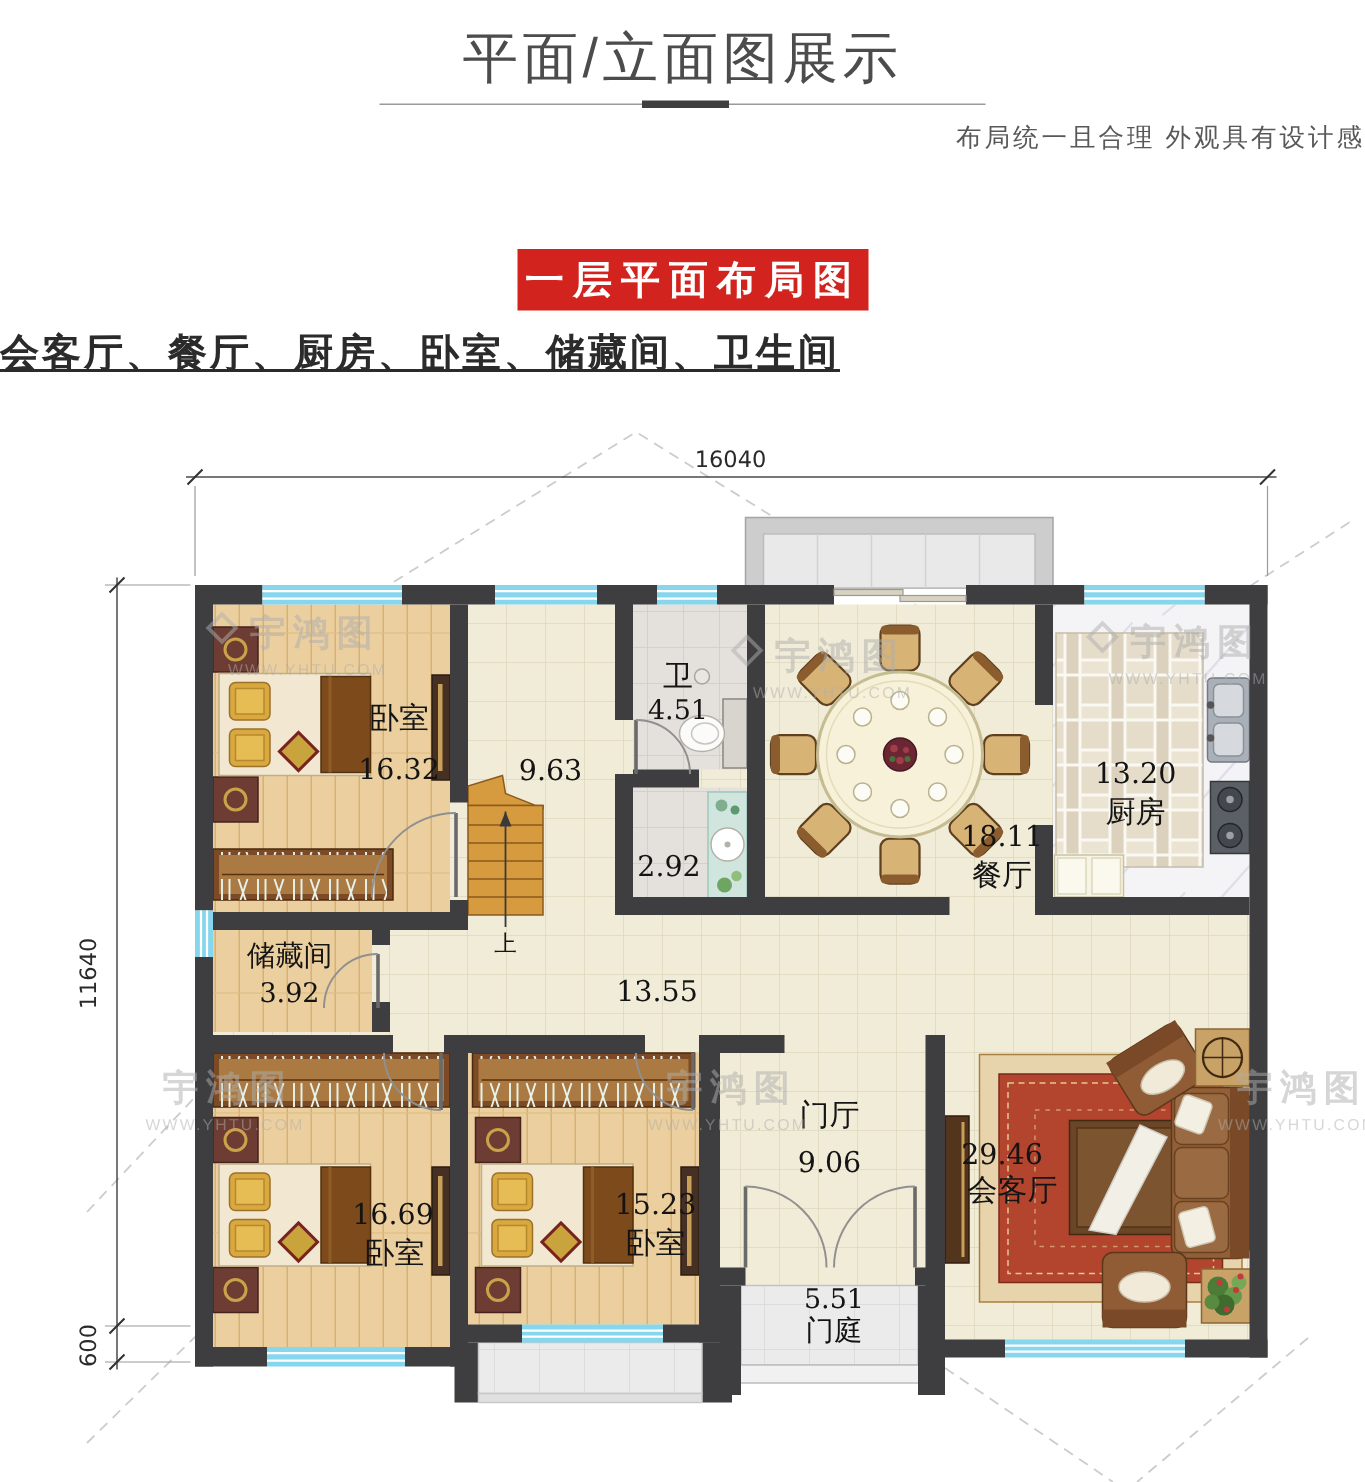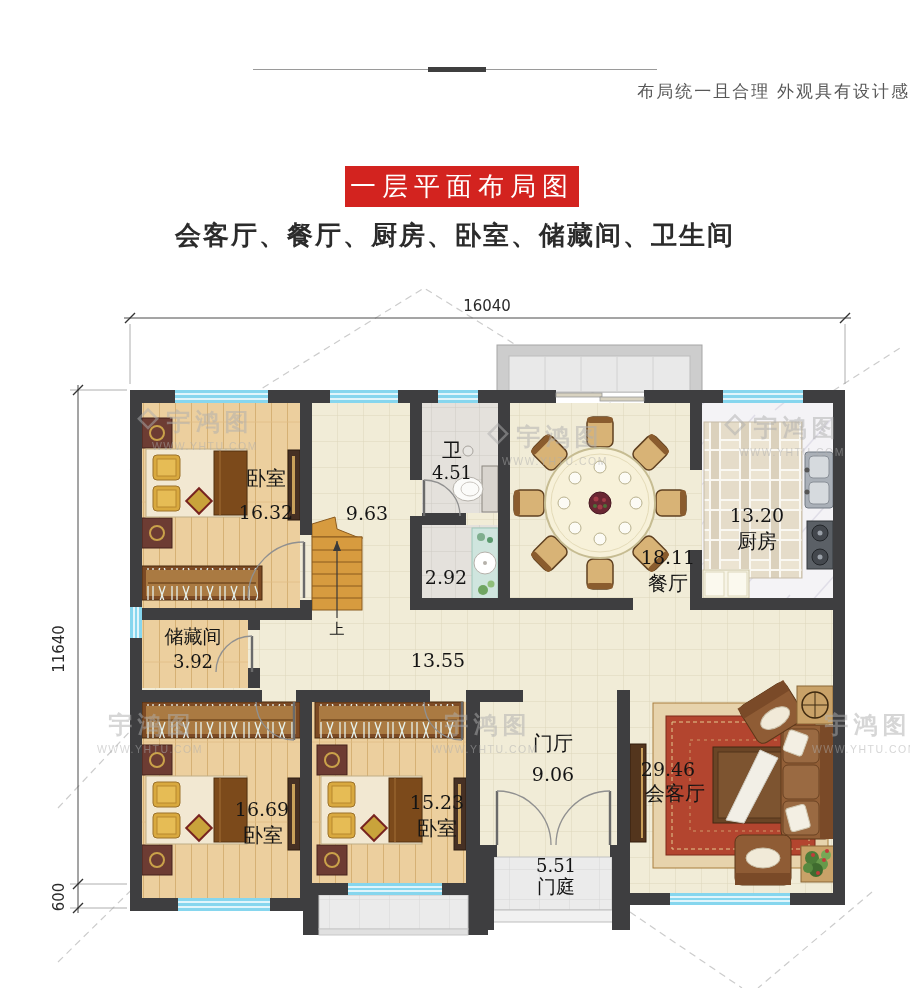--- a/index.html
+++ b/index.html
@@ -7,34 +7,35 @@
           font-family:"Liberation Sans",sans-serif;}
   .title{position:absolute;top:14px;left:0;width:910px;text-align:center;
          font-size:37px;color:#4c4c4c;letter-spacing:3px;font-weight:500;}
   .divider{position:absolute;top:69px;left:253px;width:404px;height:1px;background:#9a9a9a;}
   .divider-bold{position:absolute;top:67px;left:428px;width:58px;height:5px;background:#3f3f3f;}
   .subtitle{position:absolute;top:80px;left:0;width:910px;text-align:right;
             font-size:17px;color:#585858;letter-spacing:2px;}
   .banner{position:absolute;top:166px;left:345px;width:234px;height:41px;background:#d3231f;
           display:flex;align-items:center;justify-content:center;}
   .banner span{color:#ffffff;font-size:26px;letter-spacing:6px;
-               font-family:"DejaVu Serif",serif;font-weight:normal;}
-  .features{position:absolute;top:218px;left:0;width:910px;text-align:center;font-size:26px;
-            color:#2b2b2b;letter-spacing:2px;font-family:"DejaVu Serif",serif;font-weight:bold;}
+               font-family:"DejaVu Serif",serif;font-weight:bold;}
+  .features{position:absolute;top:218px;left:0;width:910px;font-size:26px;
+            color:#2b2b2b;letter-spacing:2px;font-family:"DejaVu Serif",serif;font-weight:bold;text-decoration:underline;}
   svg{position:absolute;top:0;left:0;}
   .rlabel{font-family:"DejaVu Serif",serif;fill:#141414;}
   .dimtxt{font-family:"DejaVu Sans",sans-serif;fill:#2a2a2a;font-size:15px;}
   .wm{fill:#aeaeae;opacity:.5;}
   .wm-b{font-family:"DejaVu Serif",serif;font-size:24px;letter-spacing:5px;font-weight:bold;}
   .wm-s{font-family:"Liberation Sans",sans-serif;font-size:10.5px;letter-spacing:1.5px;}
 </style>
 </head>
 <body>
 
 <div id="canvas">
+  <div class="title">平面/立面图展示</div>
   <div class="divider"></div>
   <div class="divider-bold"></div>
   <div class="subtitle">布局统一且合理  外观具有设计感</div>
   <div class="banner">
     <span>一层平面布局图</span>
   </div>
   <div class="features">会客厅、餐厅、厨房、卧室、储藏间、卫生间</div>
 
   <svg width="910" height="988" viewBox="0 0 910 988">
     <defs>

